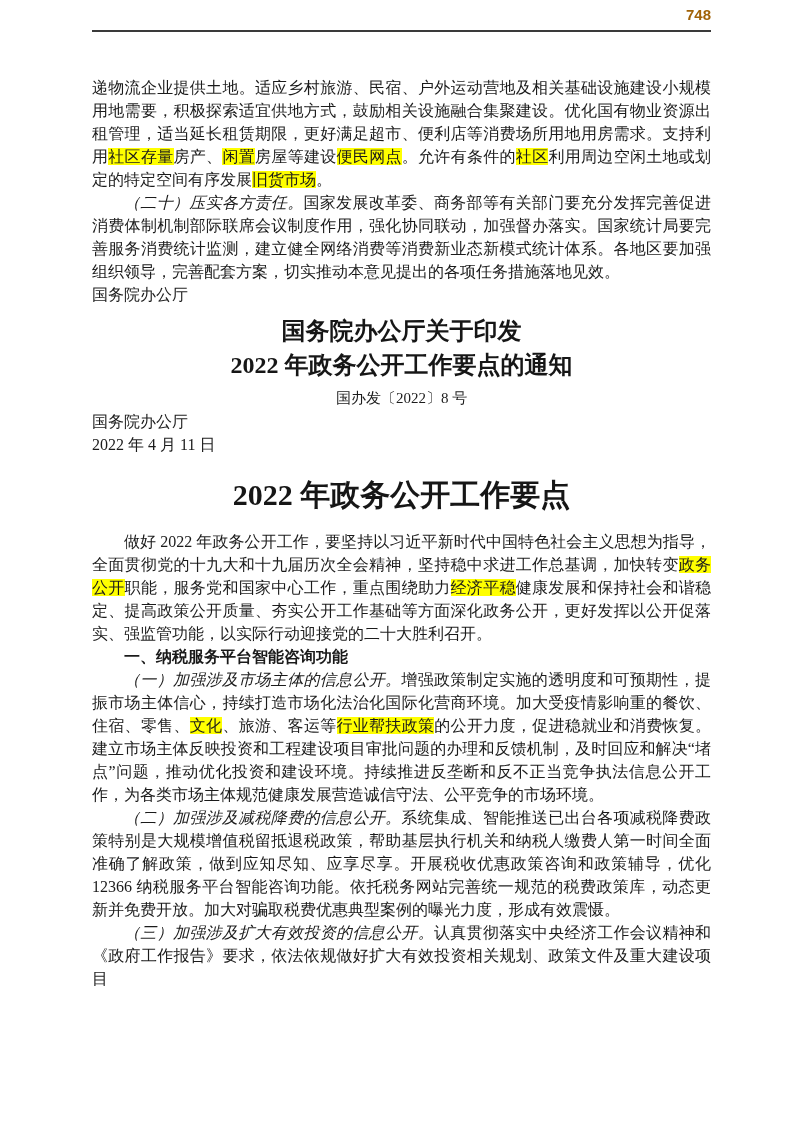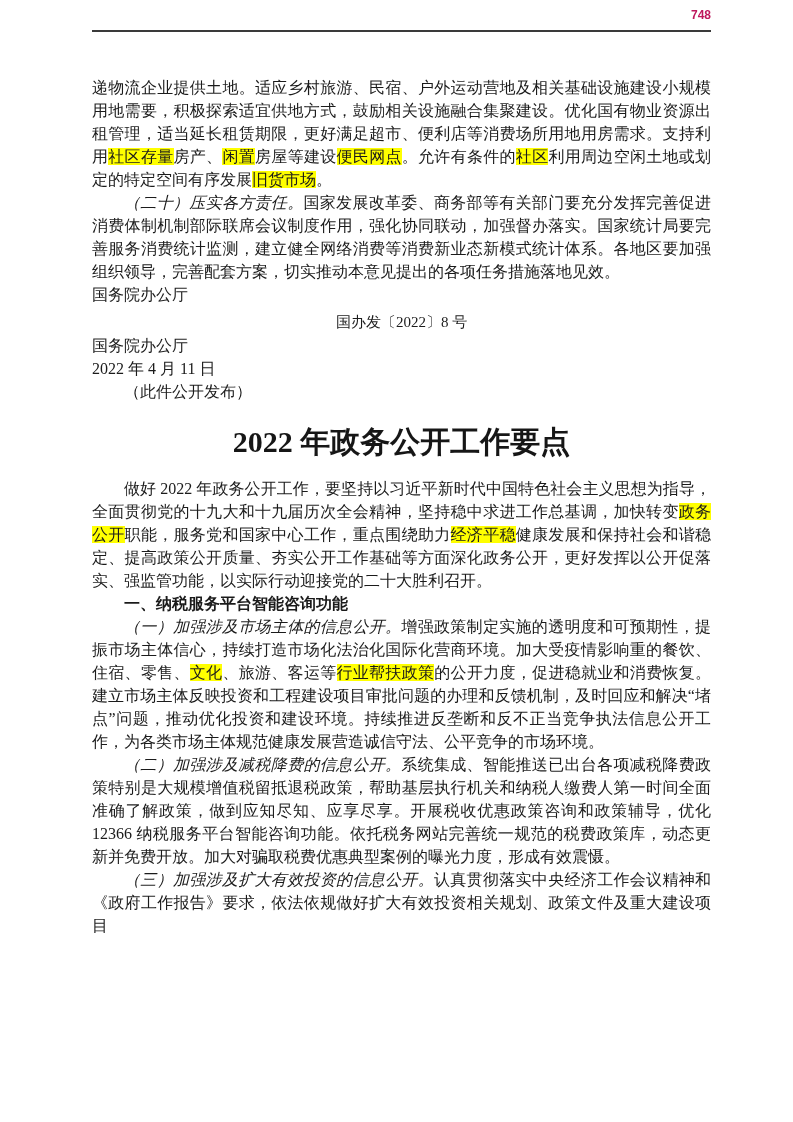--- a/index.html
+++ b/index.html
@@ -14,23 +14,23 @@
   .page {
     box-sizing: border-box;
     width: 793px;
     height: 1122px;
     padding: 6px 82px 0 92px;
   }
   .pagenum {
     text-align: right;
     font-family: "Liberation Sans", sans-serif;
     font-weight: 700;
-    font-size: 12px;
+    font-size: 15px;
     line-height: 18px;
-    color: #be185d;
+    color: #a16207;
   }
   .rule {
     border-bottom: 2.5px solid #3a3a3a;
     margin-top: 6px;
     height: 0;
   }
   .body-text {
     font-size: 16px;
     line-height: 23px;
     text-align: justify;
@@ -87,30 +87,33 @@
   <div class="body-text">
 
     <p class="first-block"><span>递物流企业提供土地。适应乡村旅游、民宿、户外运动营地及相关基础设施建设小规模用地需要，积极探索适宜供地方式，鼓励相关设施融合集聚建设。优化国有物业资源出租管理，适当延长租赁期限，更好满足超市、便利店等消费场所用地用房需求。支持利用</span><span class="hl">社区存量</span><span>房产、</span><span class="hl">闲置</span><span>房屋等建设</span><span class="hl">便民网点</span><span>。允许有条件的</span><span class="hl">社区</span><span>利用周边空闲土地或划定的特定空间有序发展</span><span class="hl">旧货市场</span><span>。</span></p>
 
     <p class="indent"><span class="kai">（二十）压实各方责任。</span><span>国家发展改革委、商务部等有关部门要充分发挥完善促进消费体制机制部际联席会议制度作用，强化协同联动，加强督办落实。国家统计局要完善服务消费统计监测，建立健全网络消费等消费新业态新模式统计体系。各地区要加强组织领导，完善配套方案，切实推动本意见提出的各项任务措施落地见效。</span></p>
 
     <div class="sign">
       <p>国务院办公厅</p>
     </div>
 
+    <div class="notice-title">
+      <div>国务院办公厅关于印发</div>
+      <div>2022 年政务公开工作要点的通知</div>
+    </div>
     <div class="docnum">国办发〔2022〕8 号</div>
 
 
 
     <div class="sign">
       <p>国务院办公厅</p>
       <p>2022 年 4 月 11 日</p>
     </div>
 
-    <p class="indent note">（此件公开发布）</p>
 
     <div class="main-title">2022 年政务公开工作要点</div>
 
     <p class="indent"><span>做好 2022 年政务公开工作，要坚持以习近平新时代中国特色社会主义思想为指导，全面贯彻党的十九大和十九届历次全会精神，坚持稳中求进工作总基调，加快转变</span><span class="hl">政务公开</span><span>职能，服务党和国家中心工作，重点围绕助力</span><span class="hl">经济平稳</span><span>健康发展和保持社会和谐稳定、提高政策公开质量、夯实公开工作基础等方面深化政务公开，更好发挥以公开促落实、强监管功能，以实际行动迎接党的二十大胜利召开。</span></p>
 
     <p class="sec-head">一、纳税服务平台智能咨询功能</p>
 
     <p class="indent"><span class="kai">（一）加强涉及市场主体的信息公开。</span><span>增强政策制定实施的透明度和可预期性，提振市场主体信心，持续打造市场化法治化国际化营商环境。加大受疫情影响重的餐饮、住宿、零售、</span><span class="hl">文化</span><span>、旅游、客运等</span><span class="hl">行业帮扶政策</span><span>的公开力度，促进稳就业和消费恢复。建立市场主体反映投资和工程建设项目审批问题的办理和反馈机制，及时回应和解决“堵点”问题，推动优化投资和建设环境。持续推进反垄断和反不正当竞争执法信息公开工作，为各类市场主体规范健康发展营造诚信守法、公平竞争的市场环境。</span></p>
 
     <p class="indent"><span class="kai">（二）加强涉及减税降费的信息公开。</span><span>系统集成、智能推送已出台各项减税降费政策特别是大规模增值税留抵退税政策，帮助基层执行机关和纳税人缴费人第一时间全面准确了解政策，做到应知尽知、应享尽享。开展税收优惠政策咨询和政策辅导，优化 12366 纳税服务平台智能咨询功能。依托税务网站完善统一规范的税费政策库，动态更新并免费开放。加大对骗取税费优惠典型案例的曝光力度，形成有效震慑。</span></p>

